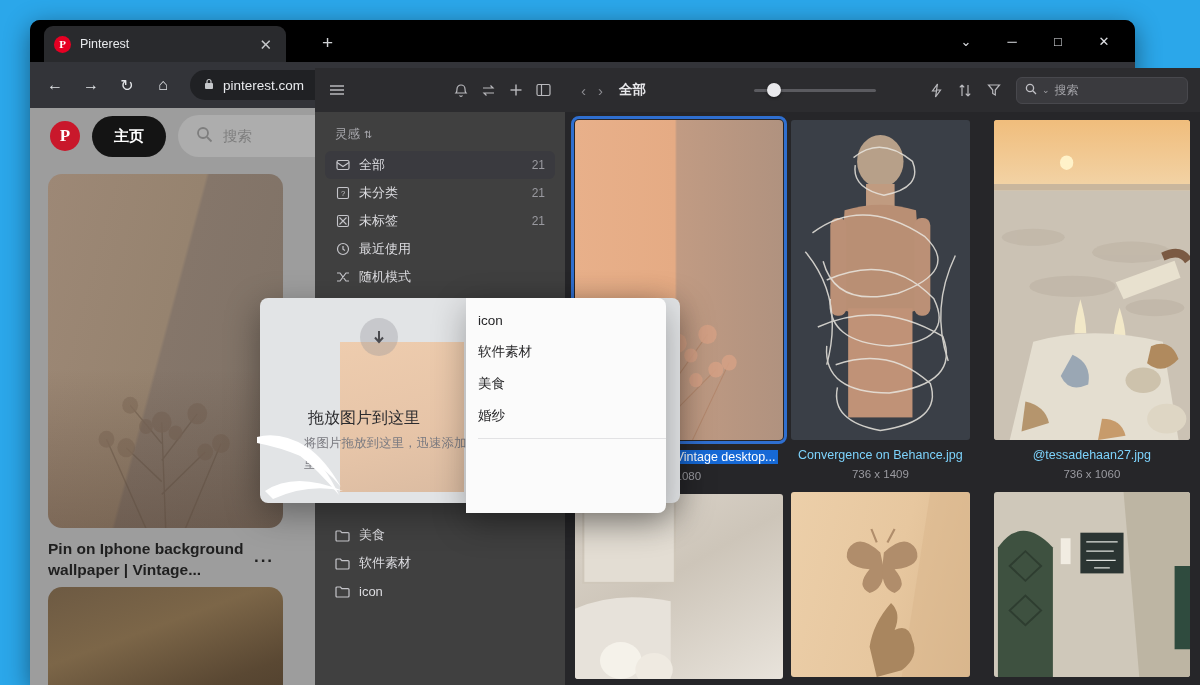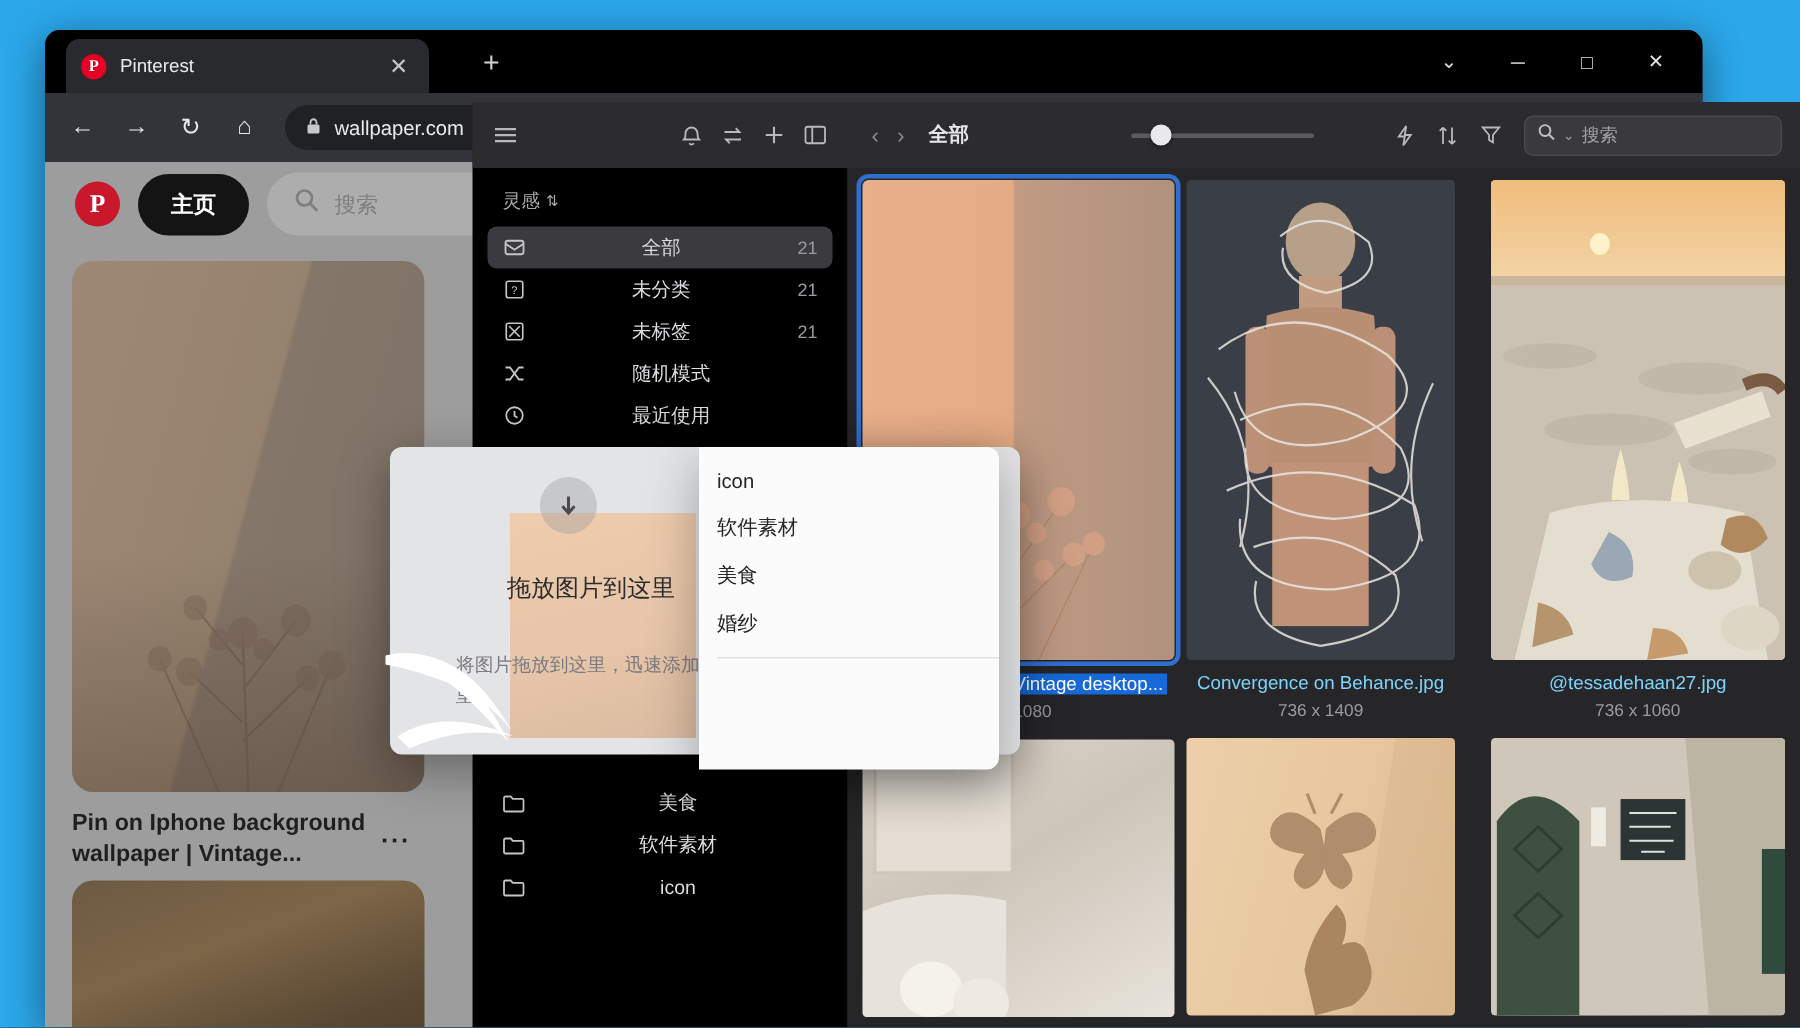--- a/index.html
+++ b/index.html
@@ -105,21 +105,21 @@
   #slider-knob { position: absolute; left: 13px; width: 14px; height: 14px; border-radius: 50%;
                  background: #e9e9ec; box-shadow: 0 1px 3px rgba(0,0,0,.5); }
   #right-tools { margin-left: auto; display: flex; align-items: center; gap: 15px; }
   #eagle-search { width: 172px; height: 27px; background: #3a3a3e; border: 1px solid #48484d;
                   border-radius: 6px; display: flex; align-items: center; gap: 5px; padding: 0 8px; }
   #eagle-search .ph { color: #a2a2a7; font-size: 12px; }
 
   #eagle-body { flex: 1; display: flex; overflow: hidden; }
 
   
-  #sidebar { width: 250px; background: #000000; padding: 8px 0 0 0; overflow: hidden; text-align: center; }
+  #sidebar { width: 250px; background: #404040; padding: 8px 0 0 0; overflow: hidden; }
   #sb-section { color: #a9a9ae; font-size: 12.5px; padding: 6px 14px 8px 20px; display: flex; align-items: center; gap: 4px; }
   .sb-item { height: 28px; margin: 0 10px; border-radius: 6px; display: flex; align-items: center;
              gap: 9px; padding: 0 10px; color: #dcdce0; font-size: 13px; }
   .sb-item.sel { background: #3a3a3f; }
   .sb-item .label { flex: 1; white-space: nowrap; }
   .sb-item .count { color: #9a9aa0; font-size: 12px; }
   .sb-icon { width: 15px; height: 15px; display: inline-flex; align-items: center; justify-content: center;
              color: #c5c5ca; font-size: 12px; }
 
   
@@ -153,21 +153,21 @@
     box-shadow: 0 10px 34px rgba(0,0,0,.36);
     overflow: hidden;
   }
   #drop-thumb { position: absolute; left: 80px; top: 44px; width: 124px; height: 150px;
                 background: linear-gradient(165deg,#f0c8a4 0%, #e7bf9d 60%, #d9b495 100%);
                 opacity: .85; }
   #drop-arrow { position: absolute; left: 100px; top: 20px; width: 38px; height: 38px;
                 border-radius: 50%; background: rgba(150,150,155,.35);
                 display: flex; align-items: center; justify-content: center;
                 color: #4a4a4e; font-size: 17px; }
-  #drop-title { position: absolute; left: 48px; top: 84px; font-size: 16px; color: #2b2b2e; margin-left: 30px; }
+  #drop-title { position: absolute; left: 48px; top: 110px; font-size: 16px; color: #2b2b2e; }
   #drop-sub { position: absolute; left: 44px; top: 135px; width: 230px; font-size: 12.5px;
               color: #7a7a80; line-height: 1.7; }
 
   
   #menu {
     position: absolute; left: 466px; top: 298px; width: 200px; height: 215px;
     background: #fbfbfb; border-radius: 0 8px 8px 0;
     box-shadow: 0 10px 34px rgba(0,0,0,.30);
     padding: 6px 0;
   }
@@ -207,21 +207,21 @@
     <div class="nav-btn">→</div>
     <div class="nav-btn">↻</div>
     <div class="nav-btn">⌂</div>
     <div id="omnibox">
       <span class="lock">
         <svg width="10" height="12" viewBox="0 0 10 12">
             <rect x="1" y="5" width="8" height="6" rx="1" fill="#c6c8cb"></rect>
             <path d="M3 5V3.5a2 2 0 0 1 4 0V5" stroke="#c6c8cb" stroke-width="1.2" fill="none"></path>
           </svg>
       </span>
-      <span class="url">wallpaper.com</span>
+      <span class="url">pinterest.com</span>
     </div>
   </div>
 
   <div id="page">
     <div id="pin-header">
       <div id="pin-logo">P</div>
       <div id="pin-home">主页</div>
       <div id="pin-search">
         <span>
           <svg width="17" height="17" viewBox="0 0 17 17">
@@ -382,35 +382,35 @@
               <path d="M3.5 3.5 10.5 10.5M10.5 3.5 3.5 10.5"></path>
             </svg>
         </span>
         <span class="label">未标签</span>
         <span class="count">21</span>
       </div>
 
       <div class="sb-item">
         <span class="sb-icon">
           <svg width="14" height="14" viewBox="0 0 14 14" fill="none" stroke="#c5c5ca" stroke-width="1.2">
-              <path d="M1 3h3l6 8h3M1 11h3l6-8h3"></path>
-            </svg>
-        </span>
-        <span class="label">随机模式</span>
-        <span class="count"></span>
-      </div>
-
-      <div class="sb-item">
-        <span class="sb-icon">
-          <svg width="14" height="14" viewBox="0 0 14 14" fill="none" stroke="#c5c5ca" stroke-width="1.2">
               <circle cx="7" cy="7" r="5.5"></circle>
               <path d="M7 4v3.2l2 1.3"></path>
             </svg>
         </span>
         <span class="label">最近使用</span>
+        <span class="count"></span>
+      </div>
+
+      <div class="sb-item">
+        <span class="sb-icon">
+          <svg width="14" height="14" viewBox="0 0 14 14" fill="none" stroke="#c5c5ca" stroke-width="1.2">
+              <path d="M1 3h3l6 8h3M1 11h3l6-8h3"></path>
+            </svg>
+        </span>
+        <span class="label">随机模式</span>
         <span class="count"></span>
       </div>
 
       <div class="sb-item">
         <span class="sb-icon">
           <svg width="14" height="14" viewBox="0 0 14 14" fill="none" stroke="#c5c5ca" stroke-width="1.1">
               <rect x="1.5" y="2" width="11" height="10" rx="1.5"></rect>
               <circle cx="7" cy="7" r="1.6" fill="#c5c5ca" stroke="none"></circle>
             </svg>
         </span>

